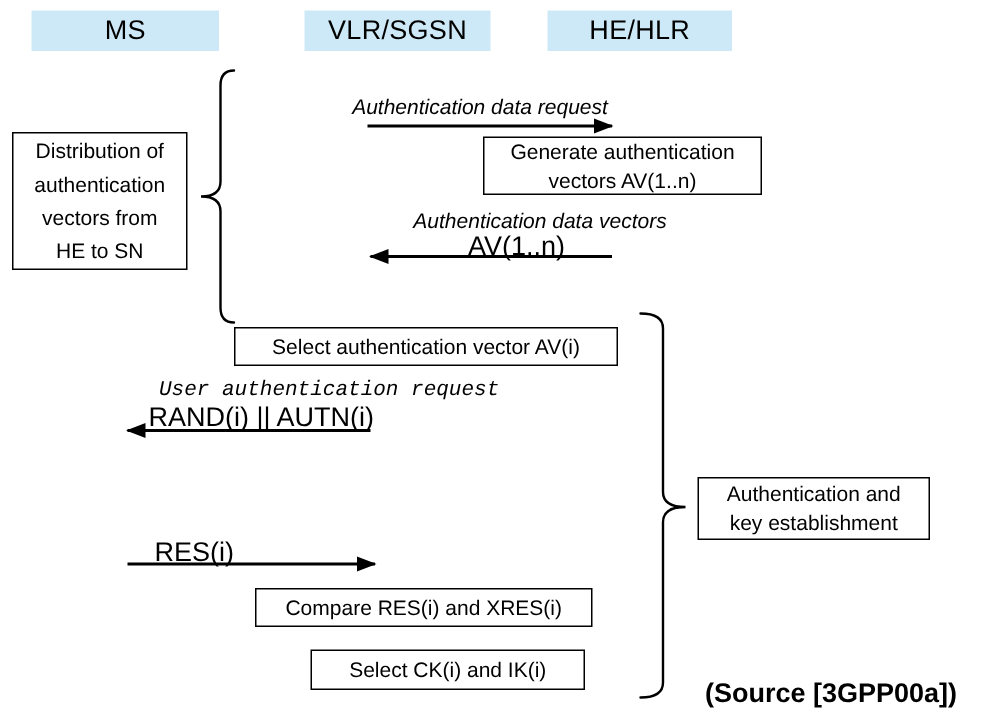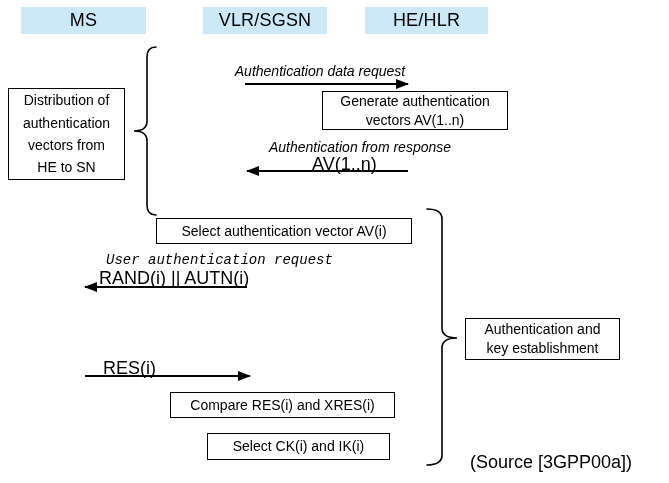--- a/index.html
+++ b/index.html
@@ -73,20 +73,21 @@
     width: 0; height: 0;
     border-right: 13px solid #000;
     border-top: 5.5px solid transparent;
     border-bottom: 5.5px solid transparent;
   }
   .brace { position: absolute; }
   .source-note {
     position: absolute;
     font-size: 18px;
     white-space: nowrap;
+    font-weight: bold;
   }
 </style>
 </head>
 <body>
 
 <div id="stage">
 
   <div class="lane-header" style="left:21px; top:7px; width:125px;">
     <span>MS</span>
   </div>
@@ -98,21 +99,21 @@
   </div>
 
   <div class="msg-label" style="left:220px; top:63px; width:200px;">Authentication data request</div>
   <div class="arrow" style="left:245px; top:83px; width:163px;">
     <span class="head-right"></span>
   </div>
 
   <div class="box" style="left:322px; top:91px; width:186px; height:39px;">Generate authentication
 vectors AV(1..n)</div>
 
-  <div class="msg-label" style="left:260px; top:139px; width:200px;">Authentication from response</div>
+  <div class="msg-label" style="left:260px; top:139px; width:200px;">Authentication data vectors</div>
   <div class="msg-param" style="left:312px; top:154px; width:100px;">AV(1..n)</div>
   <div class="arrow" style="left:247px; top:170px; width:161px;">
     <span class="head-left"></span>
   </div>
 
   <div class="box" style="left:156px; top:218px; width:256px; height:26px;">Select authentication vector AV(i)</div>
 
   <div class="msg-label" style="left:106px; top:252px; width:200px;font-family:Liberation Mono, monospace;">User authentication request</div>
   <div class="msg-param" style="left:99px; top:268px; width:200px;">RAND(i) || AUTN(i)</div>
   <div class="arrow" style="left:85px; top:286px; width:162px;">

